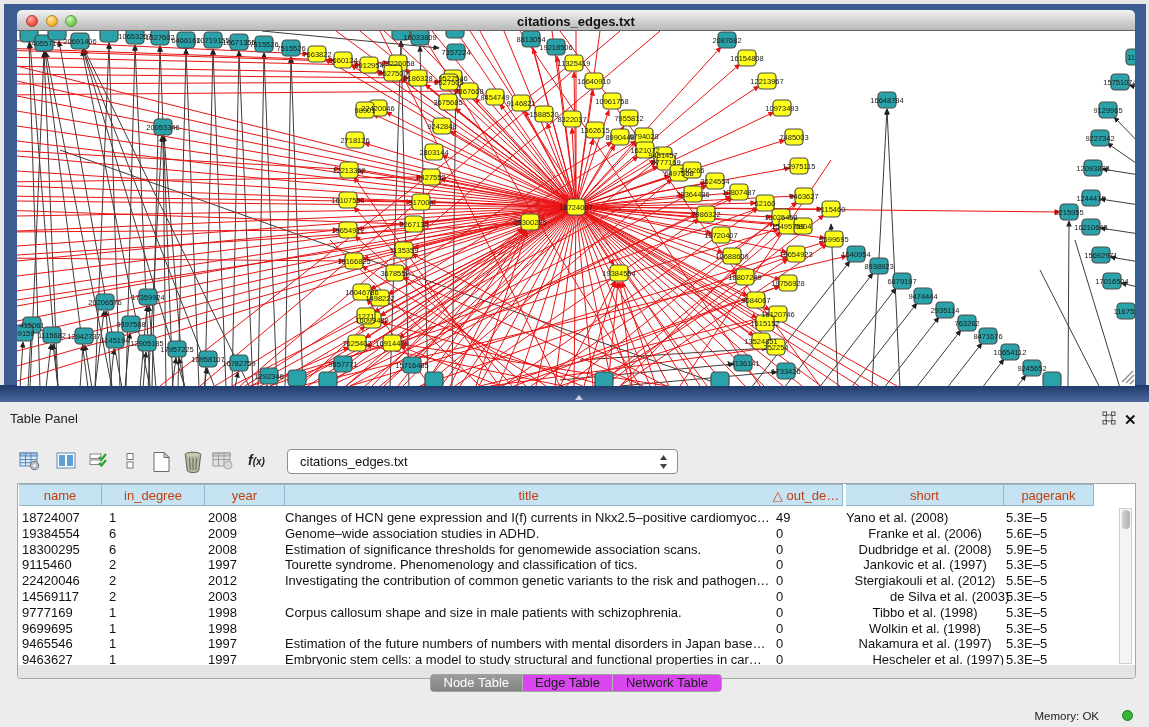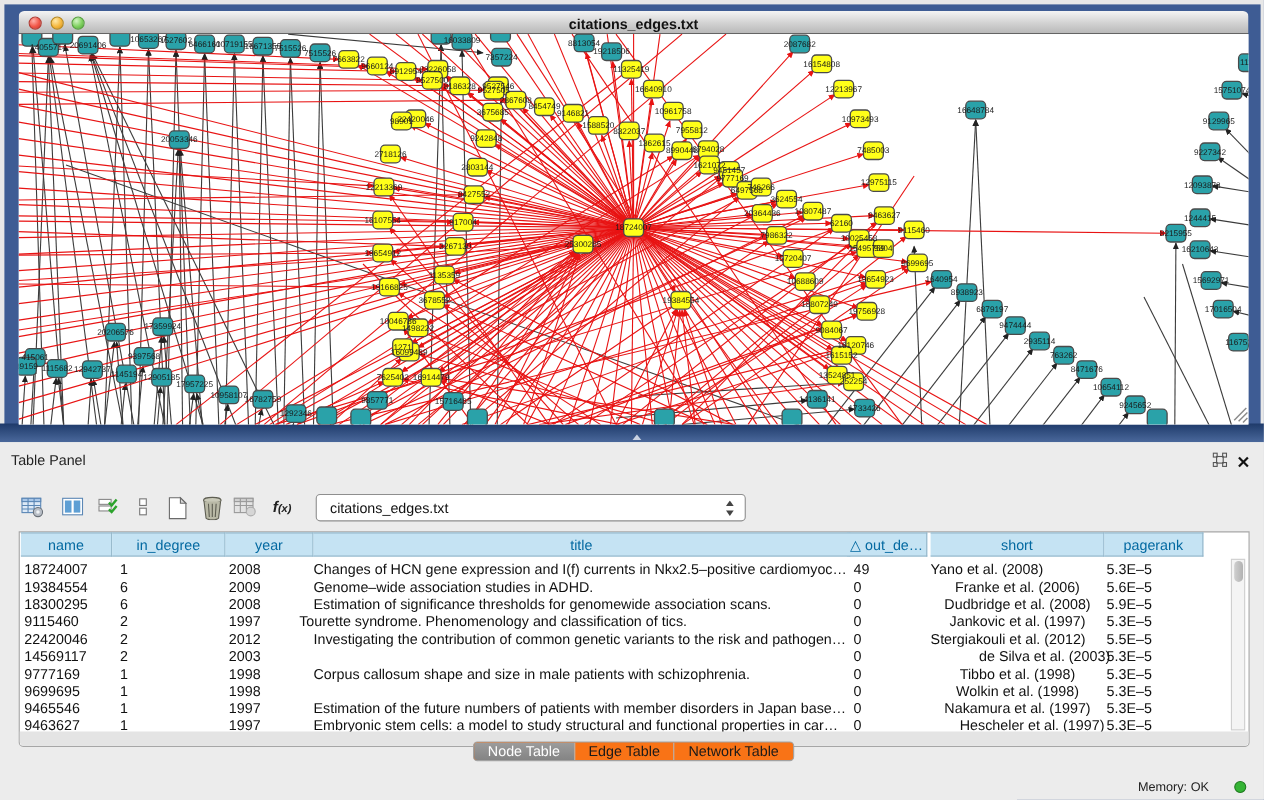--- a/index.html
+++ b/index.html
@@ -7,24 +7,24 @@
 .titlebar{position:absolute;left:17px;top:10px;width:1118px;height:21px;background:linear-gradient(180deg,#f4f4f4,#cfcfcf 60%,#b9b9b9);border-bottom:1px solid #646464;border-top-left-radius:5px;border-top-right-radius:5px}
 .tl{position:absolute;top:4.5px;width:12px;height:12px;border-radius:50%}
 .title{position:absolute;top:3.5px;left:0;width:100%;text-align:center;font-size:13px;color:#111;font-weight:bold}
 .canvas{position:absolute;left:17px;top:31px;width:1118px;height:355px;background:#fff}
 .panel{position:absolute;left:0;top:402px;width:1149px;height:325px;background:#ececec}
 .ptitle{position:absolute;left:10px;top:411px;font-size:13px;color:#222}
 .px{position:absolute;top:411px;font-size:15px;color:#111;font-weight:bold}
 .toolicon{position:absolute;top:451px}
 .dropdown{position:absolute;left:287px;top:449px;width:391px;height:25px;background:#fff;border:1px solid #8e8e8e;border-radius:4px;font-size:13px;color:#111;line-height:23px;padding-left:12px}
 .tbl{position:absolute;left:17px;top:483px;width:1119px;height:196px;background:#fff;border:1px solid #a6a6a6;border-bottom-left-radius:4px;border-bottom-right-radius:4px}
-.th{position:absolute;top:0;height:22px;background:#c5e3f3;border-right:1px solid #94b6c9;border-bottom:1px solid #94b6c9;border-top:1px solid #94b6c9;font-size:13px;color:#0369a1;text-align:center;line-height:21px}
+.th{position:absolute;top:0;height:22px;background:#c5e3f3;border-right:1px solid #94b6c9;border-bottom:1px solid #94b6c9;border-top:1px solid #94b6c9;font-size:13px;color:#c2410c;text-align:center;line-height:21px}
 .row{position:absolute;left:0;width:1100px;height:16px;font-size:13px;color:#111;white-space:nowrap}
 .cell{position:absolute;top:0;overflow:hidden}
-.tabs{position:absolute;left:430px;top:674px;height:18px;display:flex;border:1px solid #a2a2a2;border-radius:4px;overflow:hidden;background:#f97316}
+.tabs{position:absolute;left:430px;top:674px;height:18px;display:flex;border:1px solid #a2a2a2;border-radius:4px;overflow:hidden;background:#d946ef}
 .tab{font-size:13px;color:#1a1a1a;line-height:16px;padding:0 12.5px;border-right:1px solid #b5b5b5}
 .tabsel{background:linear-gradient(180deg,#9c9c9c,#848484);color:#fff}
 .mem{position:absolute;right:34px;top:710px;font-size:11.5px;color:#222}
 </style></head><body>
 <div class="frame"></div>
 <div class="frame-bottom"></div>
 <div style="position:absolute;left:575px;top:395px;width:0;height:0;border-left:4px solid transparent;border-right:4px solid transparent;border-bottom:5px solid #c9d2e2"></div>
 <div class="canvas"></div>
 <svg width="1118" height="355" viewBox="17 31 1118 355" style="position:absolute;left:17px;top:31px">
 <defs>
@@ -719,32 +719,32 @@
       <span class="cell" style="left:190px;width:75px">2008</span>
       <span class="cell" style="left:267px;width:486px">Estimation of significance thresholds for genomewide association scans.</span>
       <span class="cell" style="left:758px;width:70px">0</span>
       <span class="cell" style="left:828px;width:158px;text-align:center">Dudbridge et al. (2008)</span>
       <span class="cell" style="left:988px;width:86px">5.9E–5</span>
     </div>
 <div class="row" style="top:73.39999999999999px">
       <span class="cell" style="left:4px;width:80px">9115460</span>
       <span class="cell" style="left:91px;width:95px">2</span>
       <span class="cell" style="left:190px;width:75px">1997</span>
-      <span class="cell" style="left:254px;width:486px">Tourette syndrome. Phenomenology and classification of tics.</span>
+      <span class="cell" style="left:267px;width:486px">Tourette syndrome. Phenomenology and classification of tics.</span>
       <span class="cell" style="left:758px;width:70px">0</span>
       <span class="cell" style="left:828px;width:158px;text-align:center">Jankovic et al. (1997)</span>
       <span class="cell" style="left:988px;width:86px">5.3E–5</span>
     </div>
 <div class="row" style="top:89.19999999999999px">
       <span class="cell" style="left:4px;width:80px">22420046</span>
       <span class="cell" style="left:91px;width:95px">2</span>
       <span class="cell" style="left:190px;width:75px">2012</span>
       <span class="cell" style="left:267px;width:486px">Investigating the contribution of common genetic variants to the risk and pathogen…</span>
       <span class="cell" style="left:758px;width:70px">0</span>
-      <span class="cell" style="left:828px;width:158px;">Stergiakouli et al. (2012)</span>
+      <span class="cell" style="left:828px;width:158px;text-align:center">Stergiakouli et al. (2012)</span>
       <span class="cell" style="left:988px;width:86px">5.5E–5</span>
     </div>
 <div class="row" style="top:104.99999999999999px">
       <span class="cell" style="left:4px;width:80px">14569117</span>
       <span class="cell" style="left:91px;width:95px">2</span>
       <span class="cell" style="left:190px;width:75px">2003</span>
       <span class="cell" style="left:758px;width:70px">0</span>
       <span class="cell" style="left:872px;width:158px;text-align:left">de Silva et al. (2003)</span>
       <span class="cell" style="left:988px;width:86px">5.3E–5</span>
     </div>
@@ -762,21 +762,21 @@
       <span class="cell" style="left:91px;width:95px">1</span>
       <span class="cell" style="left:190px;width:75px">1998</span>
       <span class="cell" style="left:758px;width:70px">0</span>
       <span class="cell" style="left:828px;width:158px;text-align:center">Wolkin et al. (1998)</span>
       <span class="cell" style="left:988px;width:86px">5.3E–5</span>
     </div>
 <div class="row" style="top:152.4px">
       <span class="cell" style="left:4px;width:80px">9465546</span>
       <span class="cell" style="left:91px;width:95px">1</span>
       <span class="cell" style="left:190px;width:75px">1997</span>
-      <span class="cell" style="left:267px;width:486px">Estimation of the future numbers of patients with member disorders in Japan base…</span>
+      <span class="cell" style="left:267px;width:486px">Estimation of the future numbers of numbers with mental disorders in Japan base…</span>
       <span class="cell" style="left:758px;width:70px">0</span>
       <span class="cell" style="left:828px;width:158px;text-align:center">Nakamura et al. (1997)</span>
       <span class="cell" style="left:988px;width:86px">5.3E–5</span>
     </div>
 <div class="row" style="top:168.20000000000002px">
       <span class="cell" style="left:4px;width:80px">9463627</span>
       <span class="cell" style="left:91px;width:95px">1</span>
       <span class="cell" style="left:190px;width:75px">1997</span>
       <span class="cell" style="left:267px;width:486px">Embryonic stem cells: a model to study structural and functional properties in car…</span>
       <span class="cell" style="left:758px;width:70px">0</span>

